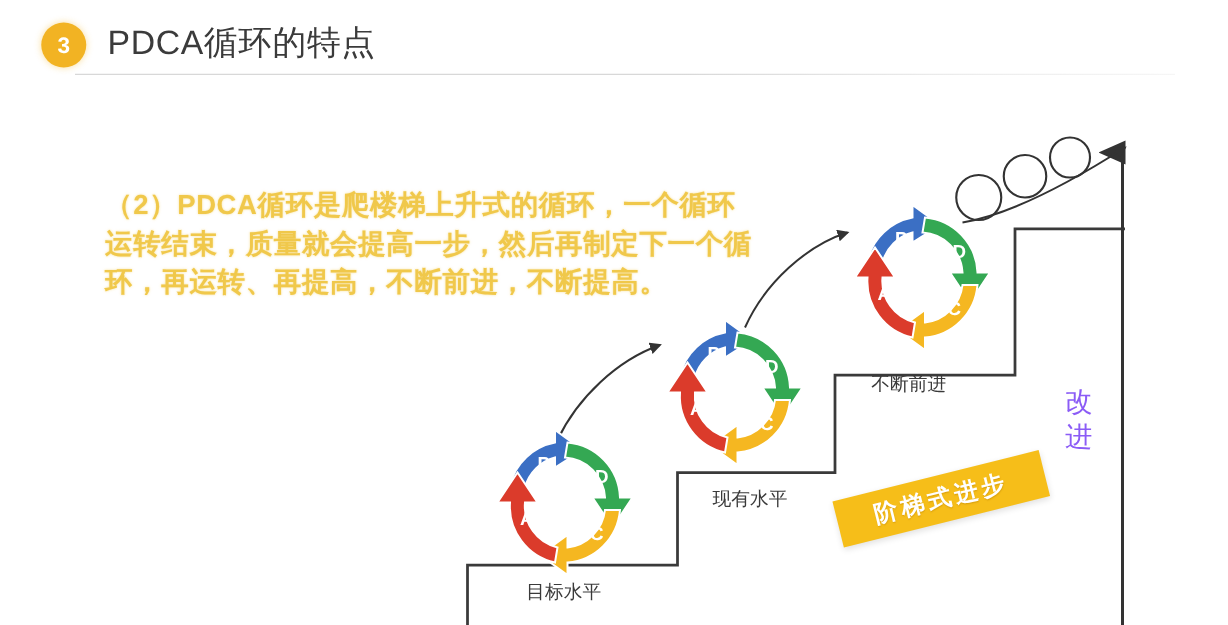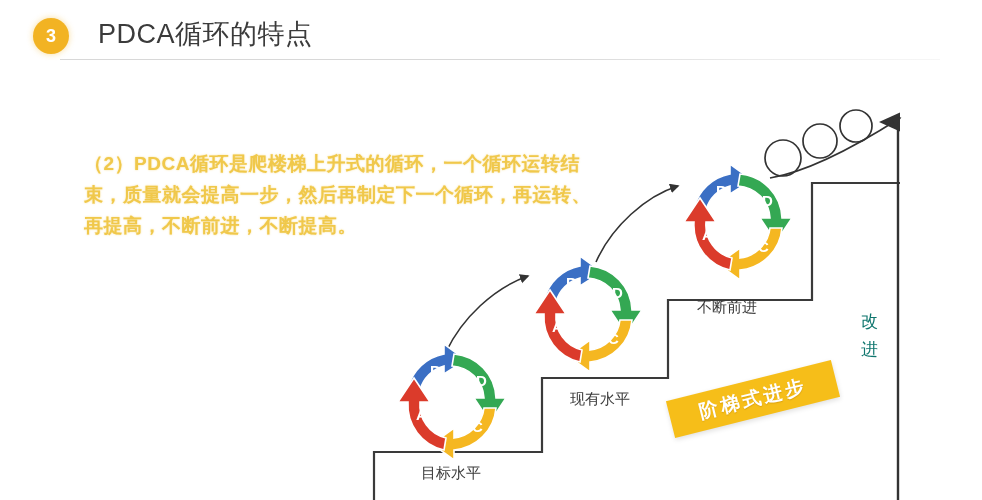--- a/index.html
+++ b/index.html
@@ -36,38 +36,37 @@
     box-shadow: 0 0 6px rgba(242,179,35,0.45);
   }
   #header-title {
     position: absolute;
     left: 86px;
     top: 16px;
     font-size: 27px;
     color: #3b3b3b;
     letter-spacing: 0.5px;
     white-space: nowrap;
-    margin-left: 12px;
   }
   #header-rule {
     position: absolute;
     left: 60px;
     top: 59px;
     width: 880px;
     height: 1px;
     background: linear-gradient(to right, #d8d8d8 0%, #d8d8d8 55%, #ececec 80%, #f6f6f6 100%);
   }
 
   
   #body-text {
     position: absolute;
     left: 84px;
     top: 148px;
     width: 520px;
-    font-size: 19px;
+    font-size: 22px;
     line-height: 31px;
     font-weight: bold;
     color: #F0C84B;
     text-shadow: 0 0 2px rgba(240,200,75,0.6);
     letter-spacing: 0.5px;
   }
 
   
   #stair-svg {
     position: absolute;
@@ -85,24 +84,24 @@
   #label-original { left: 421px; top: 464px; }
   #label-current  { left: 570px; top: 390px; }
   #label-target   { left: 697px; top: 298px; }
 
   
   #axis-caption {
     position: absolute;
     left: 852px;
     top: 308px;
     width: 26px;
-    font-size: 17px;
+    font-size: 22px;
     line-height: 28px;
-    color: #0f766e;
-    text-align: right;
+    color: #8b5cf6;
+    text-align: left;
     word-break: break-all;
   }
 
   
   #ribbon {
     position: absolute;
     left: 668px;
     top: 380px;
     width: 170px;
     height: 38px;

